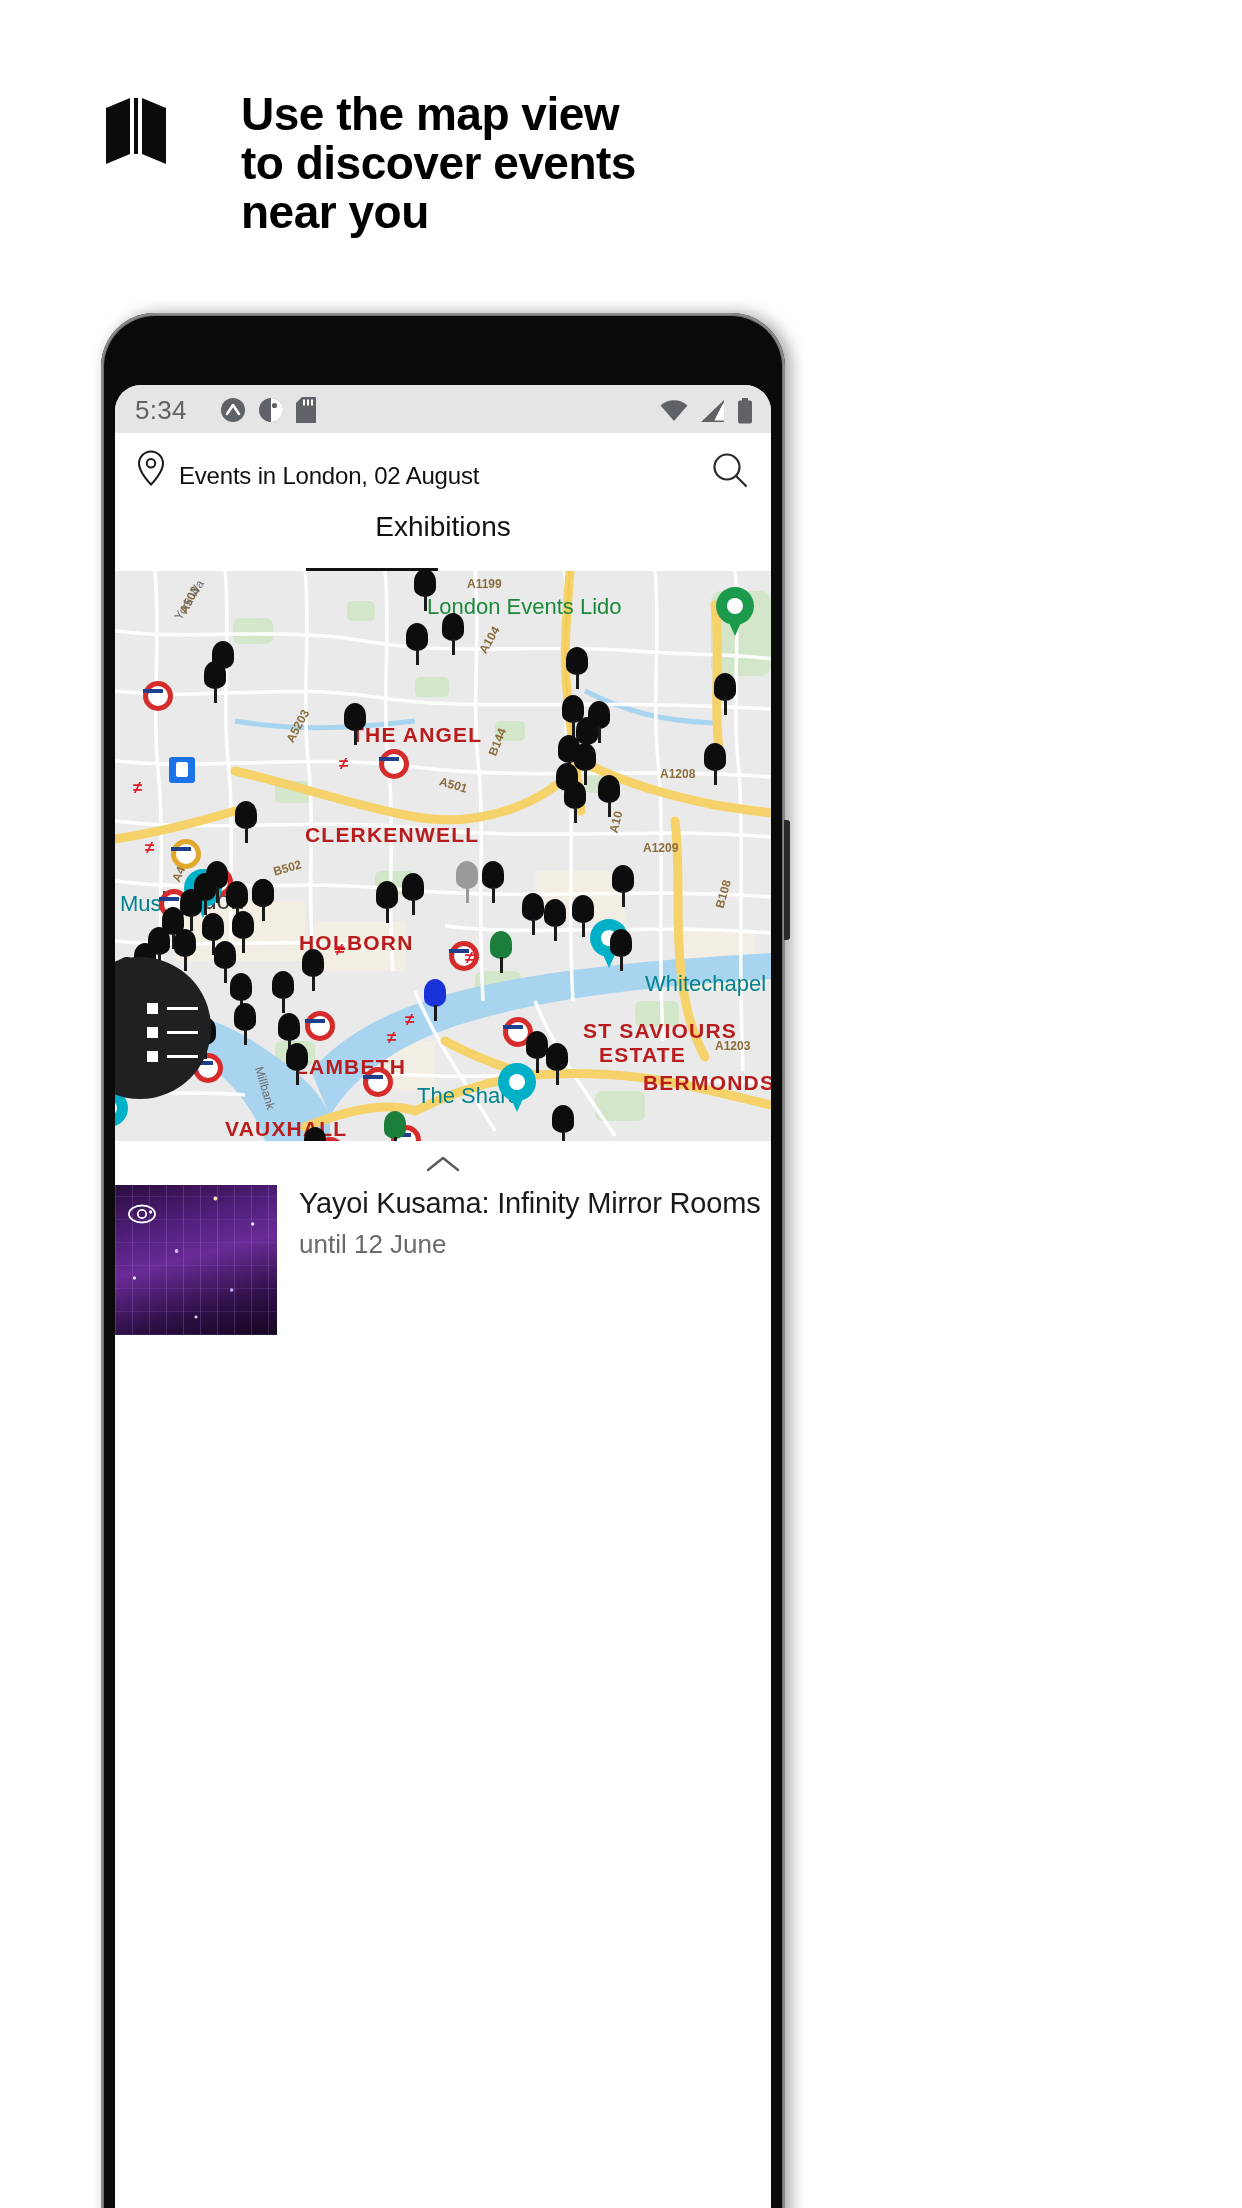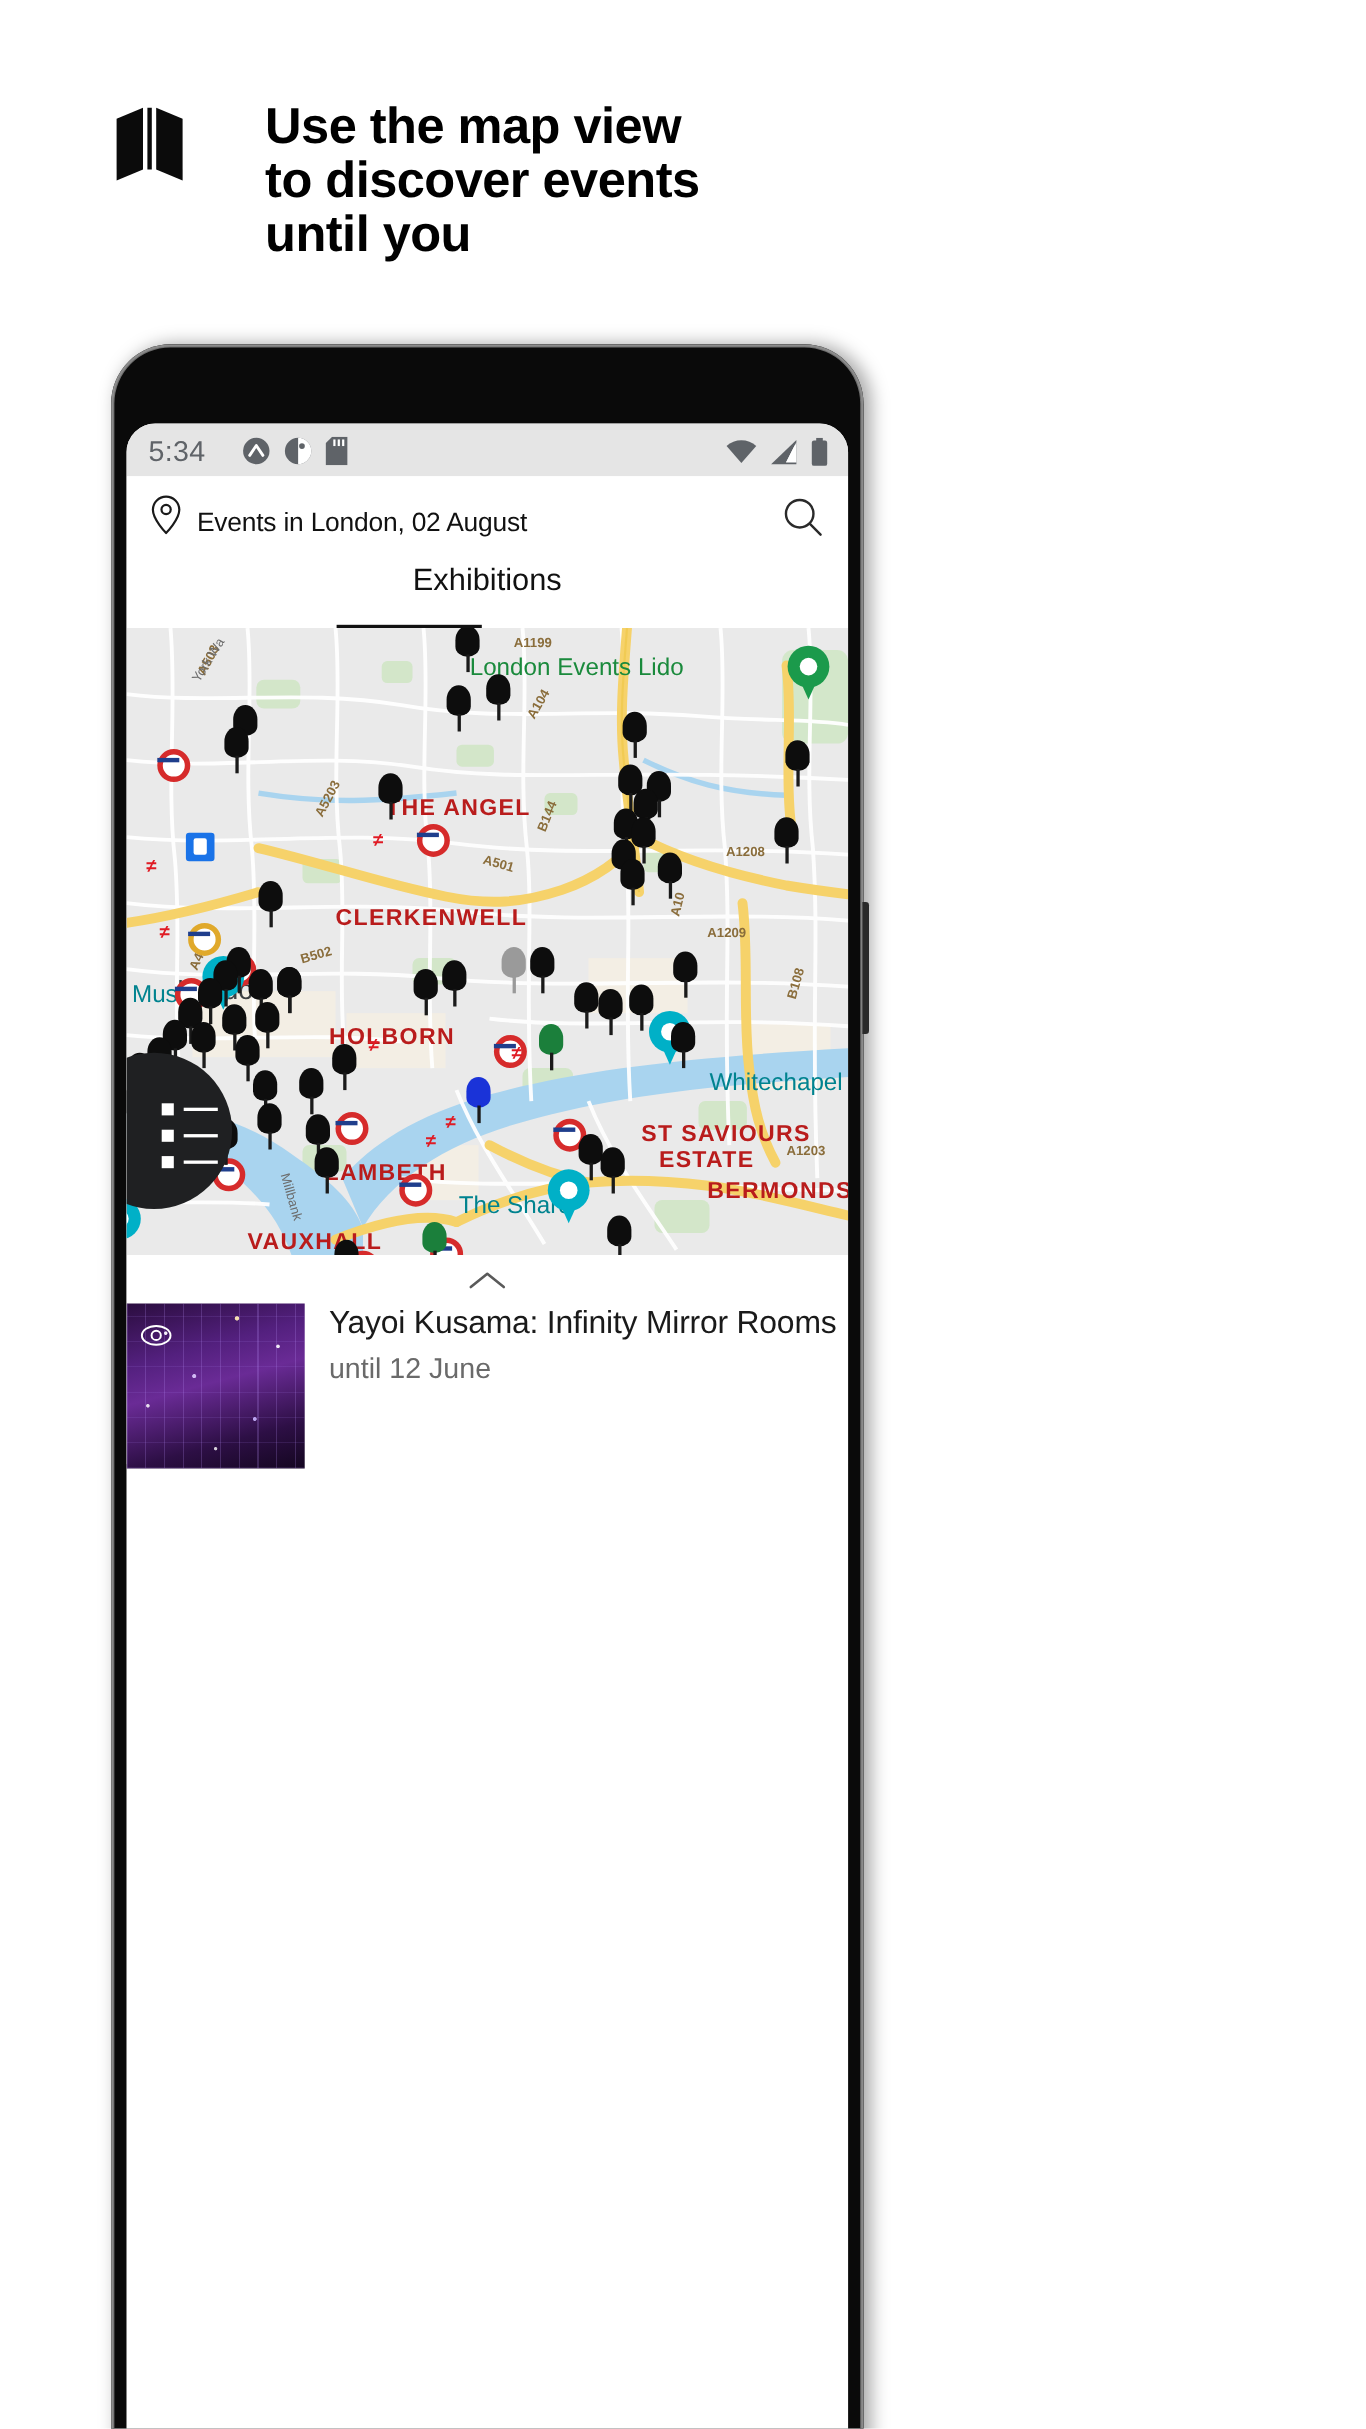--- a/index.html
+++ b/index.html
@@ -126,21 +126,21 @@
     <div class="promo-icon">
       <svg width="84" height="70" viewBox="0 0 84 70">
         <path d="M2 12 L26 2 L26 58 L2 68 Z" fill="#0b0b0b"></path>
         <path d="M30 2 L30 58 L34 58 L34 2 Z" fill="#0b0b0b"></path>
         <path d="M38 2 L62 12 L62 68 L38 58 Z" fill="#0b0b0b"></path>
       </svg>
     </div>
     <div class="promo-text">
       <div>Use the map view</div>
       <div>to discover events</div>
-      <div>until you</div>
+      <div>near you</div>
     </div>
   </div>
 
   <div class="phone">
     <div class="screen">
 
       <div class="statusbar">
         <div class="sb-time">5:34</div>
         <div class="sb-left-icons">
           <span class="ico">

